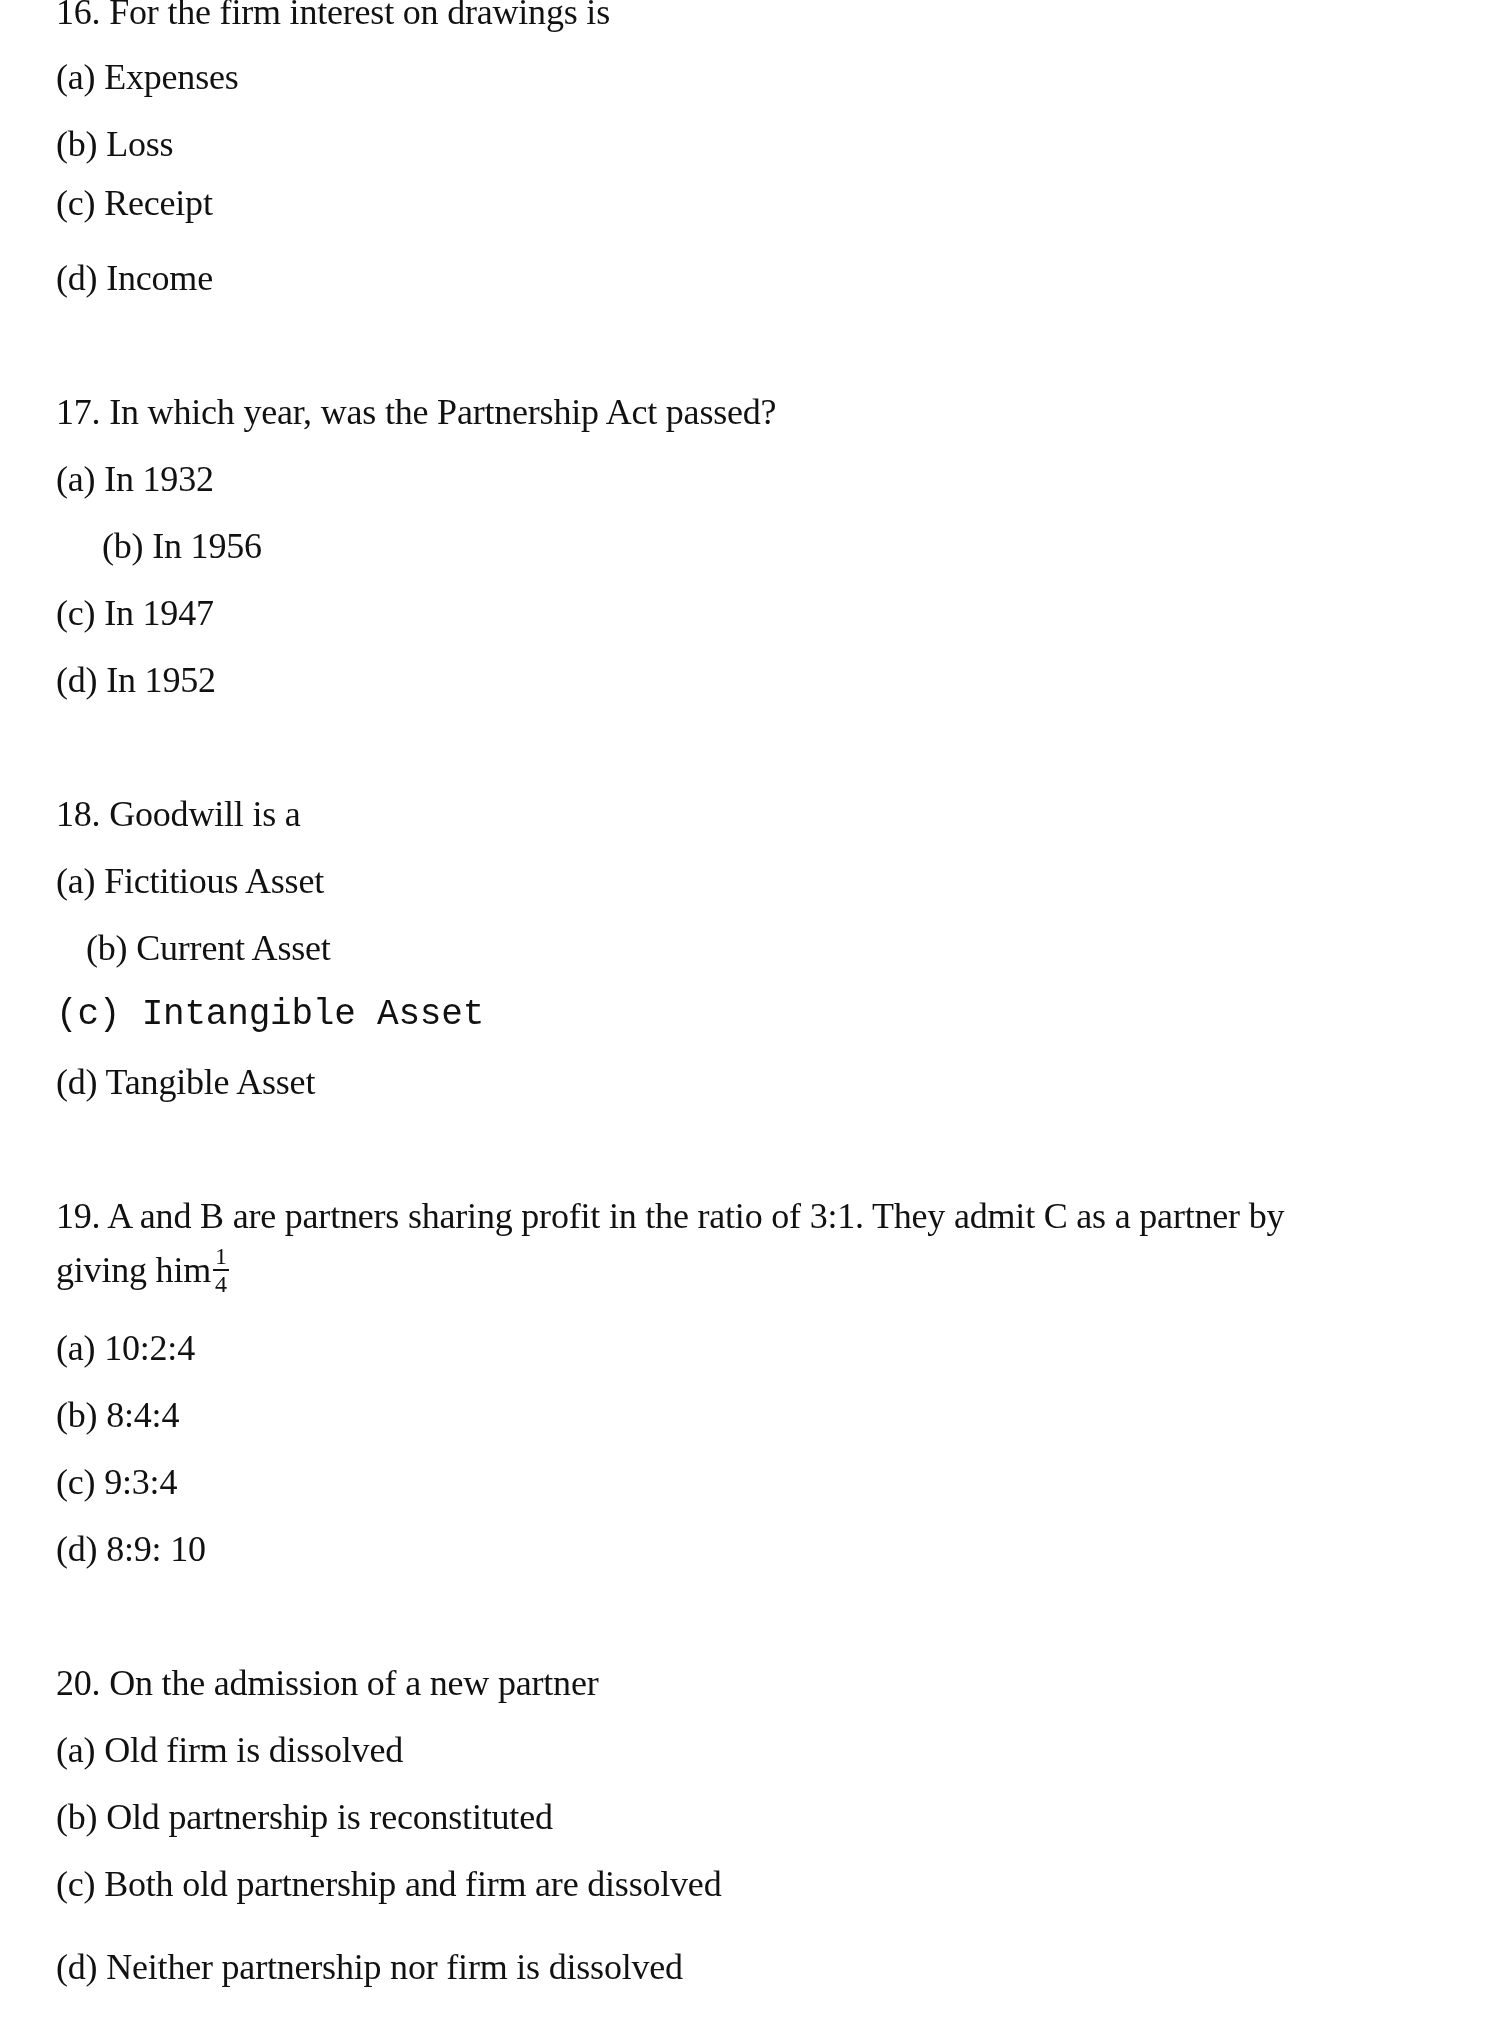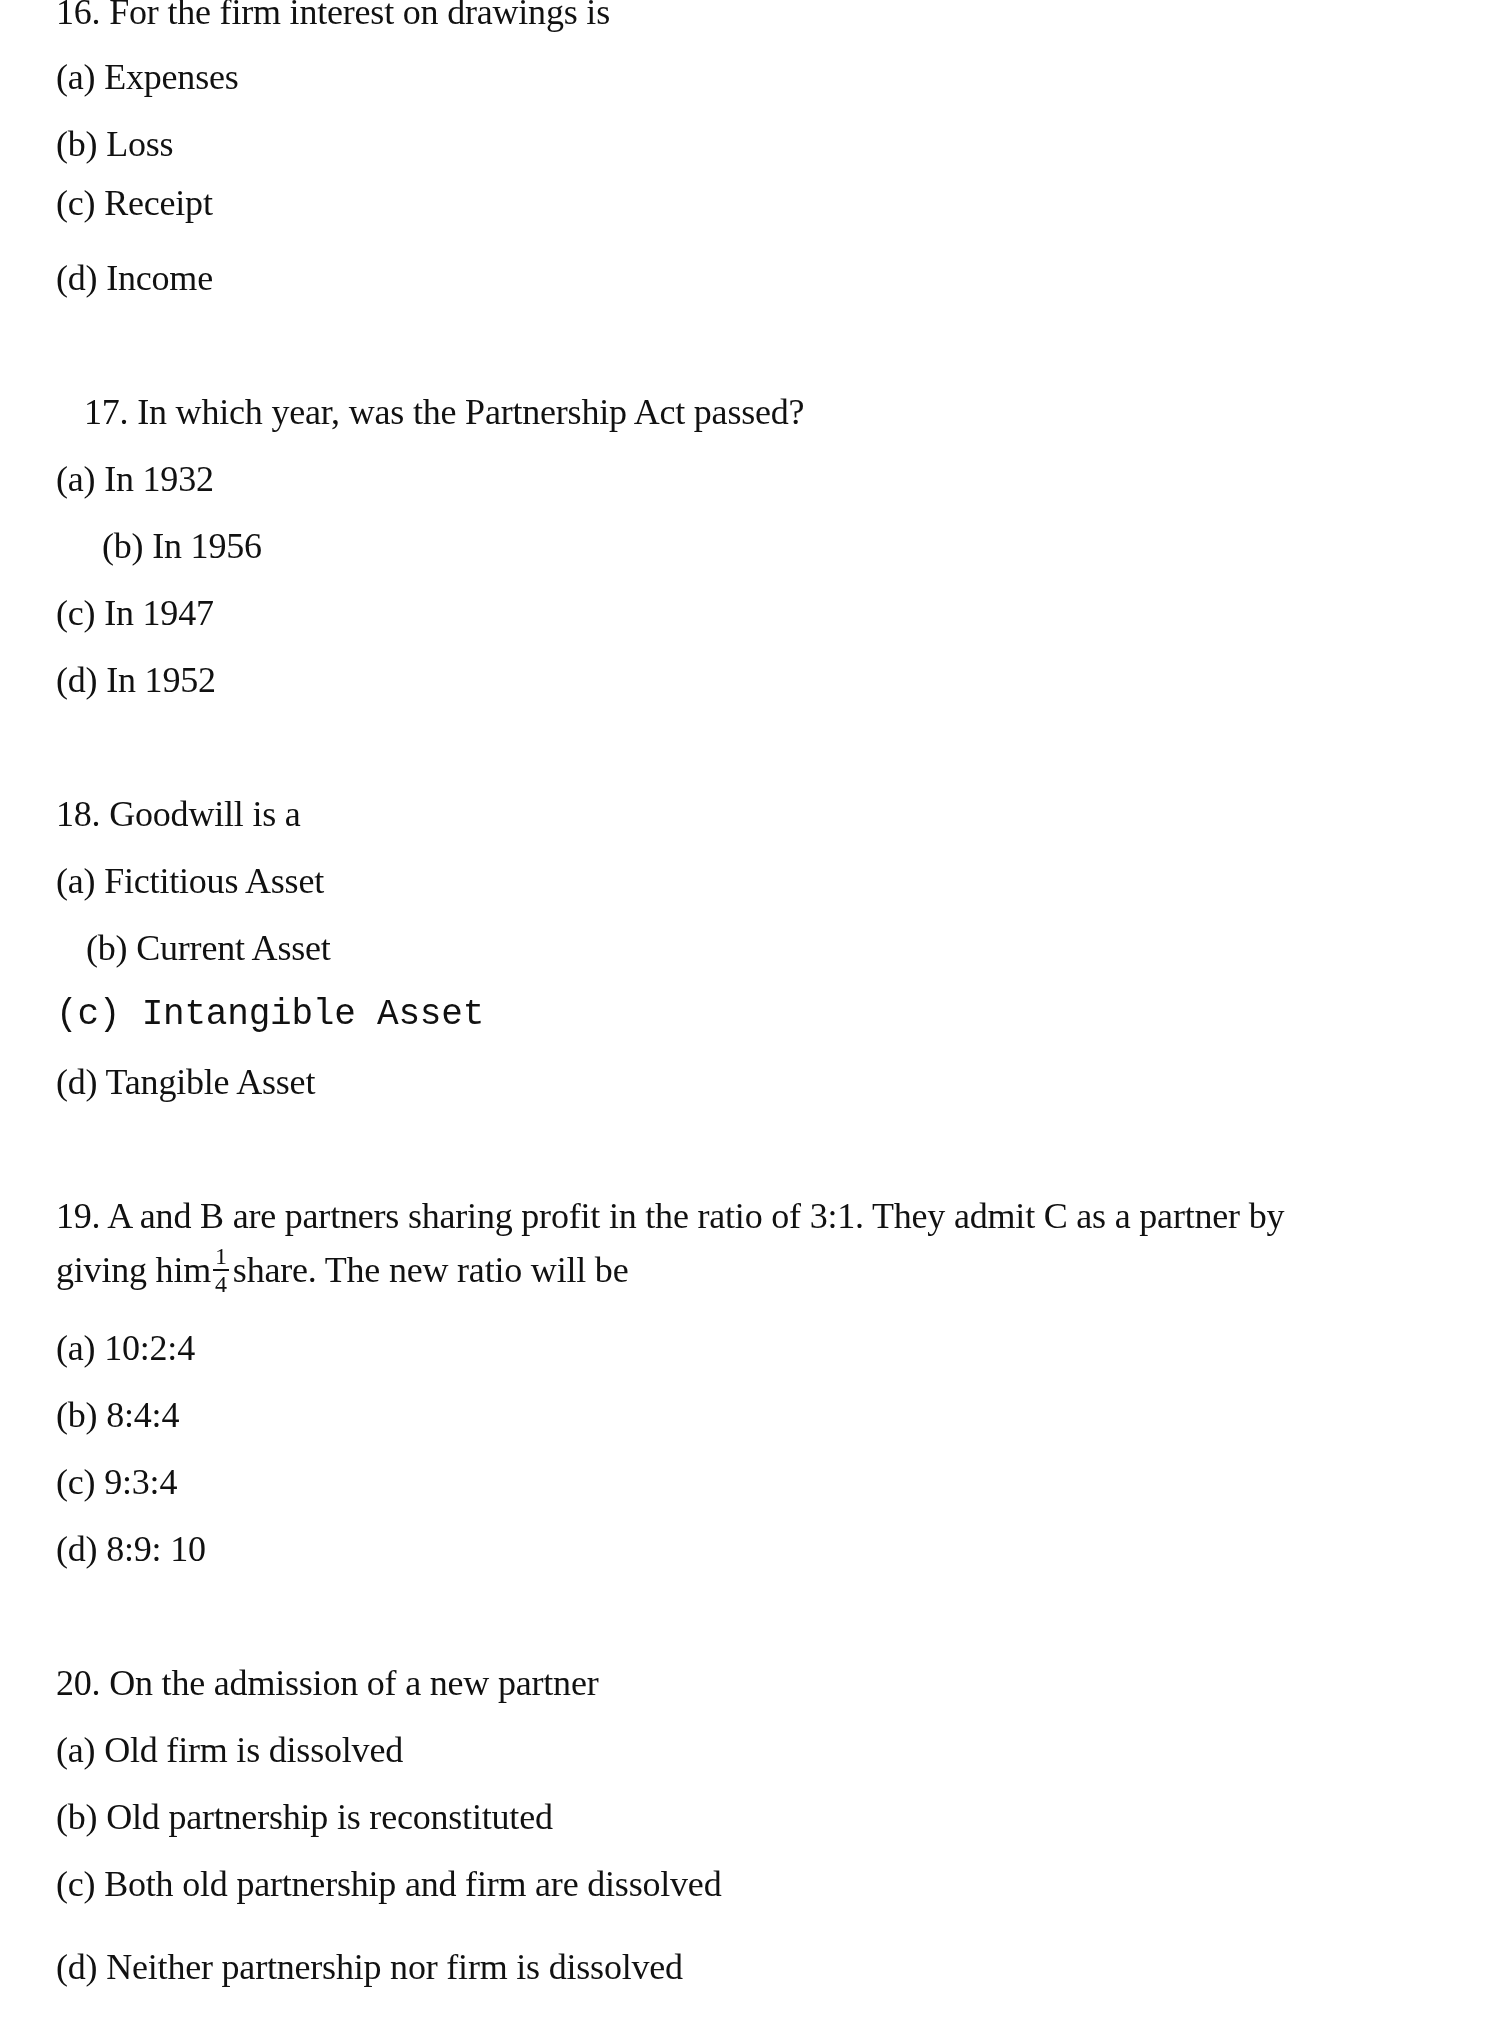--- a/index.html
+++ b/index.html
@@ -58,38 +58,38 @@
 
   <div>
     <div class="line" style="top:-10px;"><span>16.</span> <span>For the firm interest on drawings is</span></div>
     <div class="line" style="top:55px;text-align:center;"><span>(a)</span> <span>Expenses</span></div>
     <div class="line" style="top:122px;"><span>(b)</span> <span>Loss</span></div>
     <div class="line" style="top:181px;"><span>(c)</span> <span>Receipt</span></div>
     <div class="line" style="top:256px;"><span>(d)</span> <span>Income</span></div>
   </div>
 
   <div>
-    <div class="line" style="top:390px;margin-left:28px;"><span>17.</span> <span>In which year, was the Partnership Act passed?</span></div>
+    <div class="line" style="top:390px;"><span>17.</span> <span>In which year, was the Partnership Act passed?</span></div>
     <div class="line" style="top:457px;"><span>(a)</span> <span>In 1932</span></div>
     <div class="line" style="top:524px;margin-left:46px;"><span>(b)</span> <span>In 1956</span></div>
     <div class="line" style="top:591px;"><span>(c)</span> <span>In 1947</span></div>
     <div class="line" style="top:658px;"><span>(d)</span> <span>In 1952</span></div>
   </div>
 
   <div>
     <div class="line" style="top:792px;text-align:center;"><span>18.</span> <span>Goodwill is a</span></div>
     <div class="line" style="top:859px;"><span>(a)</span> <span>Fictitious Asset</span></div>
     <div class="line" style="top:926px;margin-left:30px;"><span>(b)</span> <span>Current Asset</span></div>
     <div class="line" style="top:993px;font-family:Liberation Mono, monospace;"><span>(c)</span> <span>Intangible Asset</span></div>
     <div class="line" style="top:1060px;"><span>(d)</span> <span>Tangible Asset</span></div>
   </div>
 
   <div>
     <div class="line" style="top:1194px;"><span>19.</span> <span>A and B are partners sharing profit in the ratio of 3:1. They admit C as a partner by</span></div>
-    <div class="line" style="top:1248px;"><span>giving him</span><span class="frac"><span class="num">1</span><span class="bar"></span><span class="den">4</span></span><span>share. The new ratio will be</span></div>
+    <div class="line" style="top:1248px;"><span>giving him</span><span class="frac"><span class="num">1</span><span class="bar"></span><span class="den">4</span></span></div>
     <div class="line" style="top:1326px;"><span>(a)</span> <span>10:2:4</span></div>
     <div class="line" style="top:1393px;"><span>(b)</span> <span>8:4:4</span></div>
     <div class="line" style="top:1460px;"><span>(c)</span> <span>9:3:4</span></div>
     <div class="line" style="top:1527px;"><span>(d)</span> <span>8:9: 10</span></div>
   </div>
 
   <div>
     <div class="line" style="top:1661px;"><span>20.</span> <span>On the admission of a new partner</span></div>
     <div class="line" style="top:1728px;"><span>(a)</span> <span>Old firm is dissolved</span></div>
     <div class="line" style="top:1795px;"><span>(b)</span> <span>Old partnership is reconstituted</span></div>

